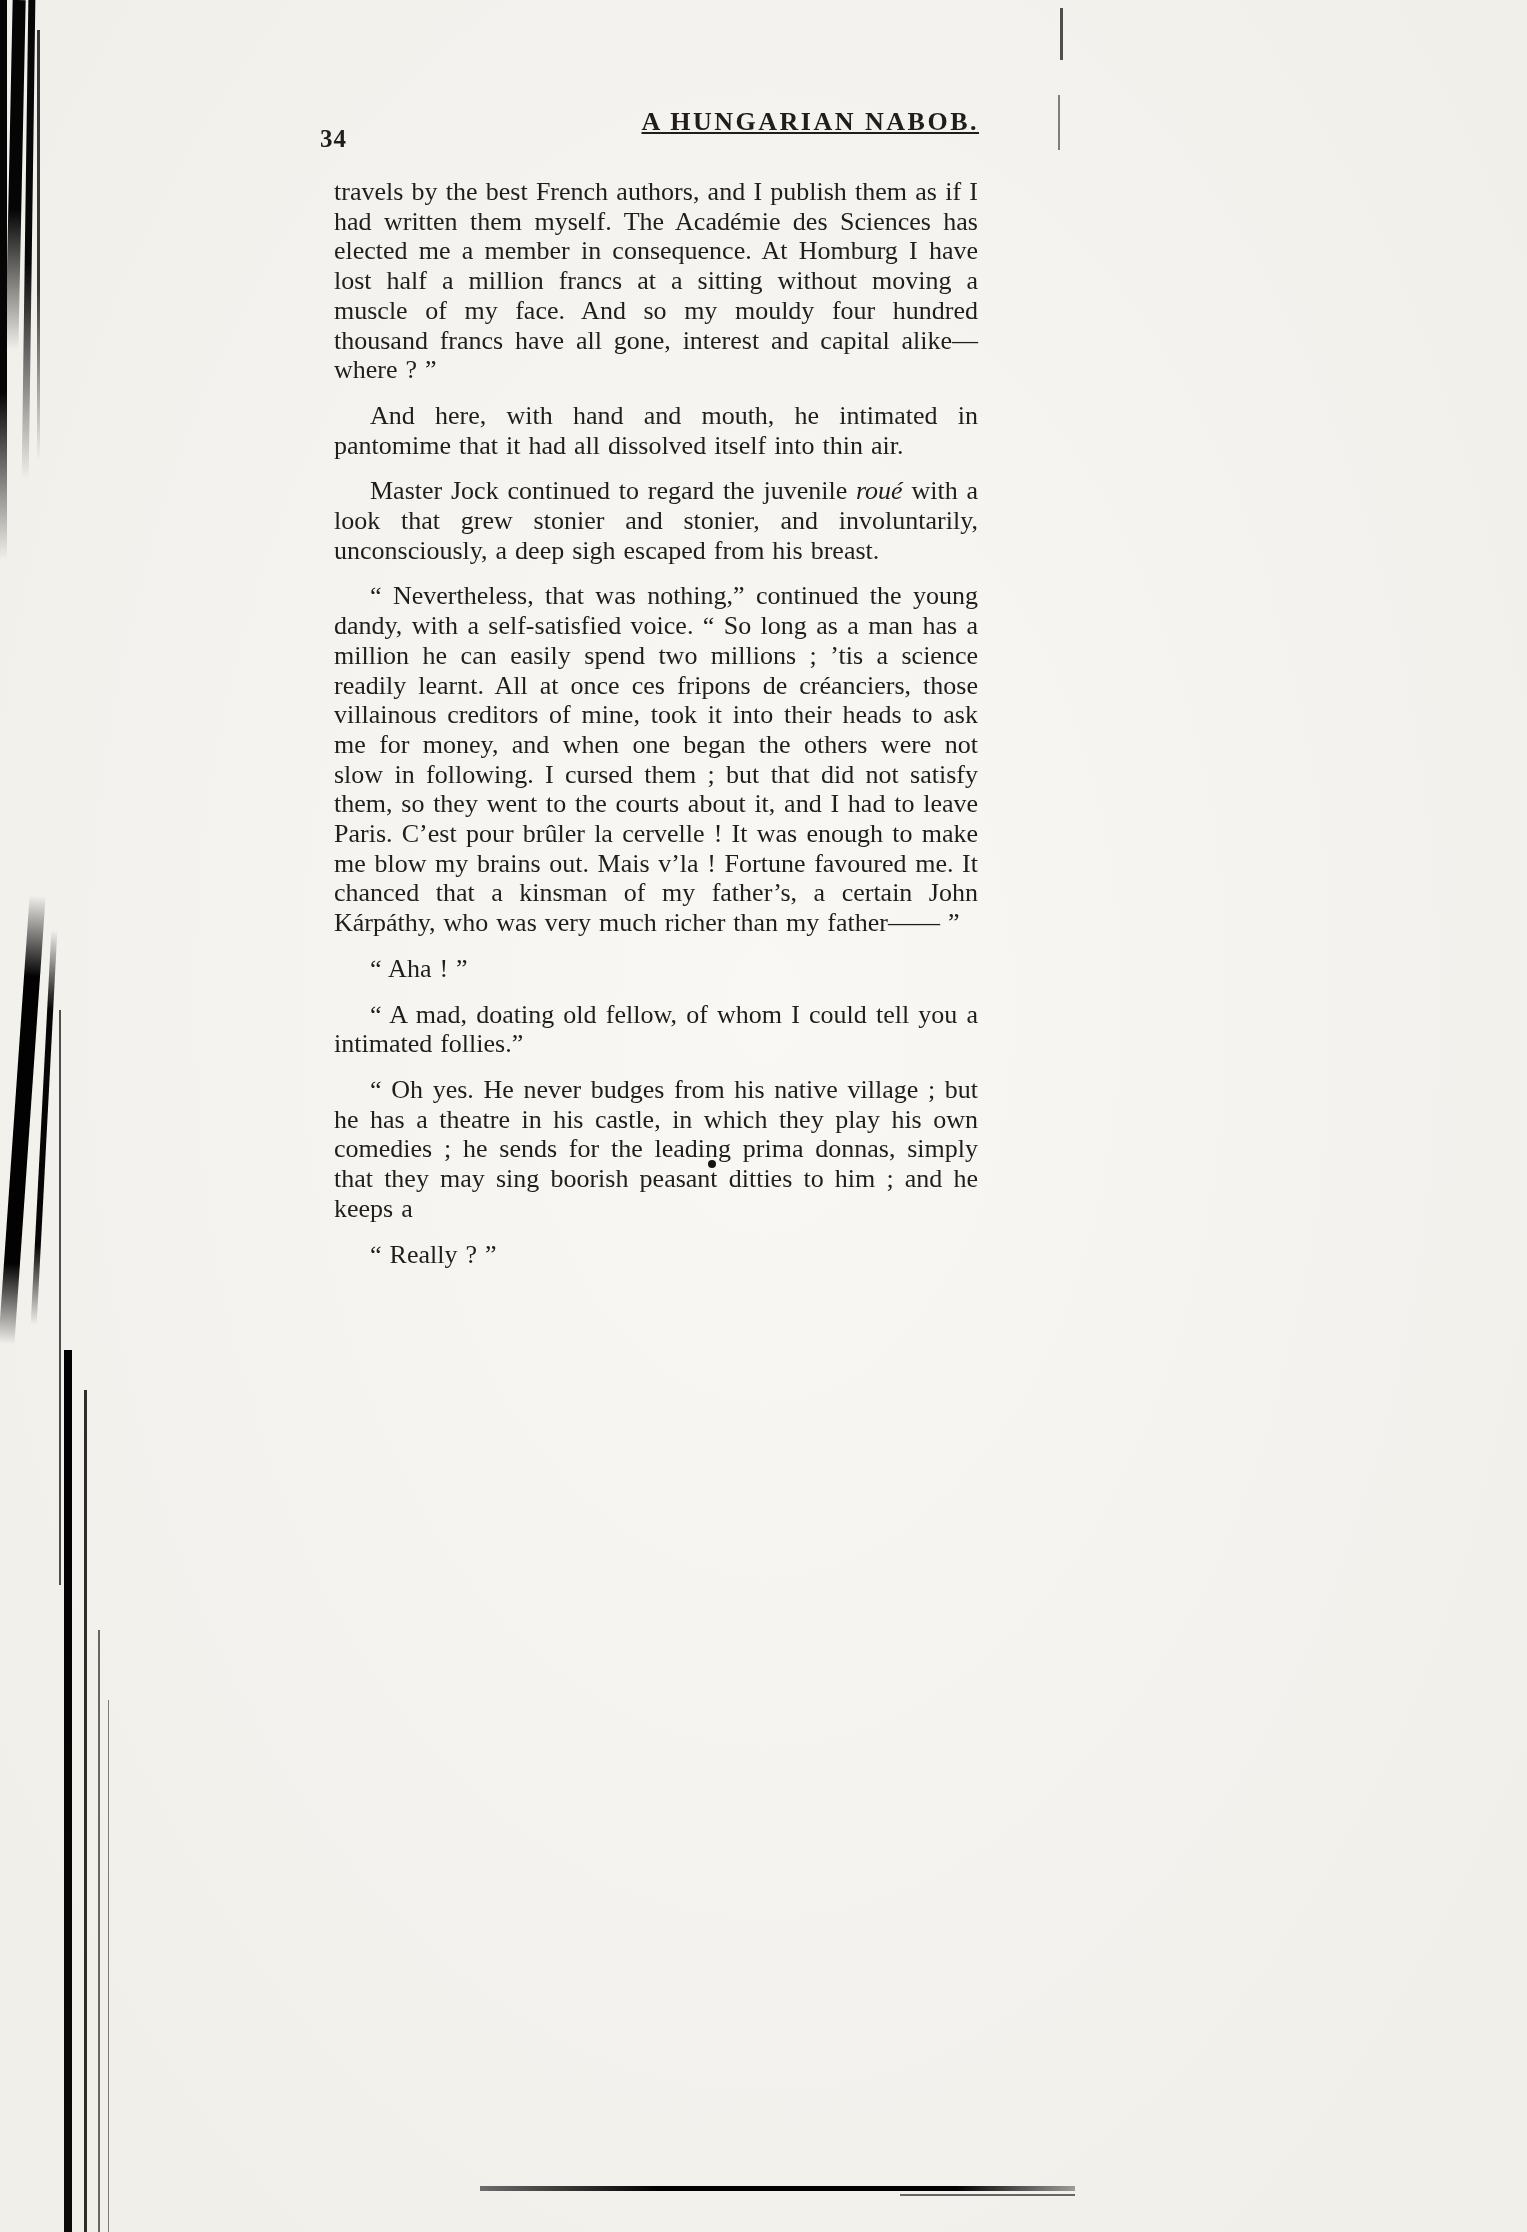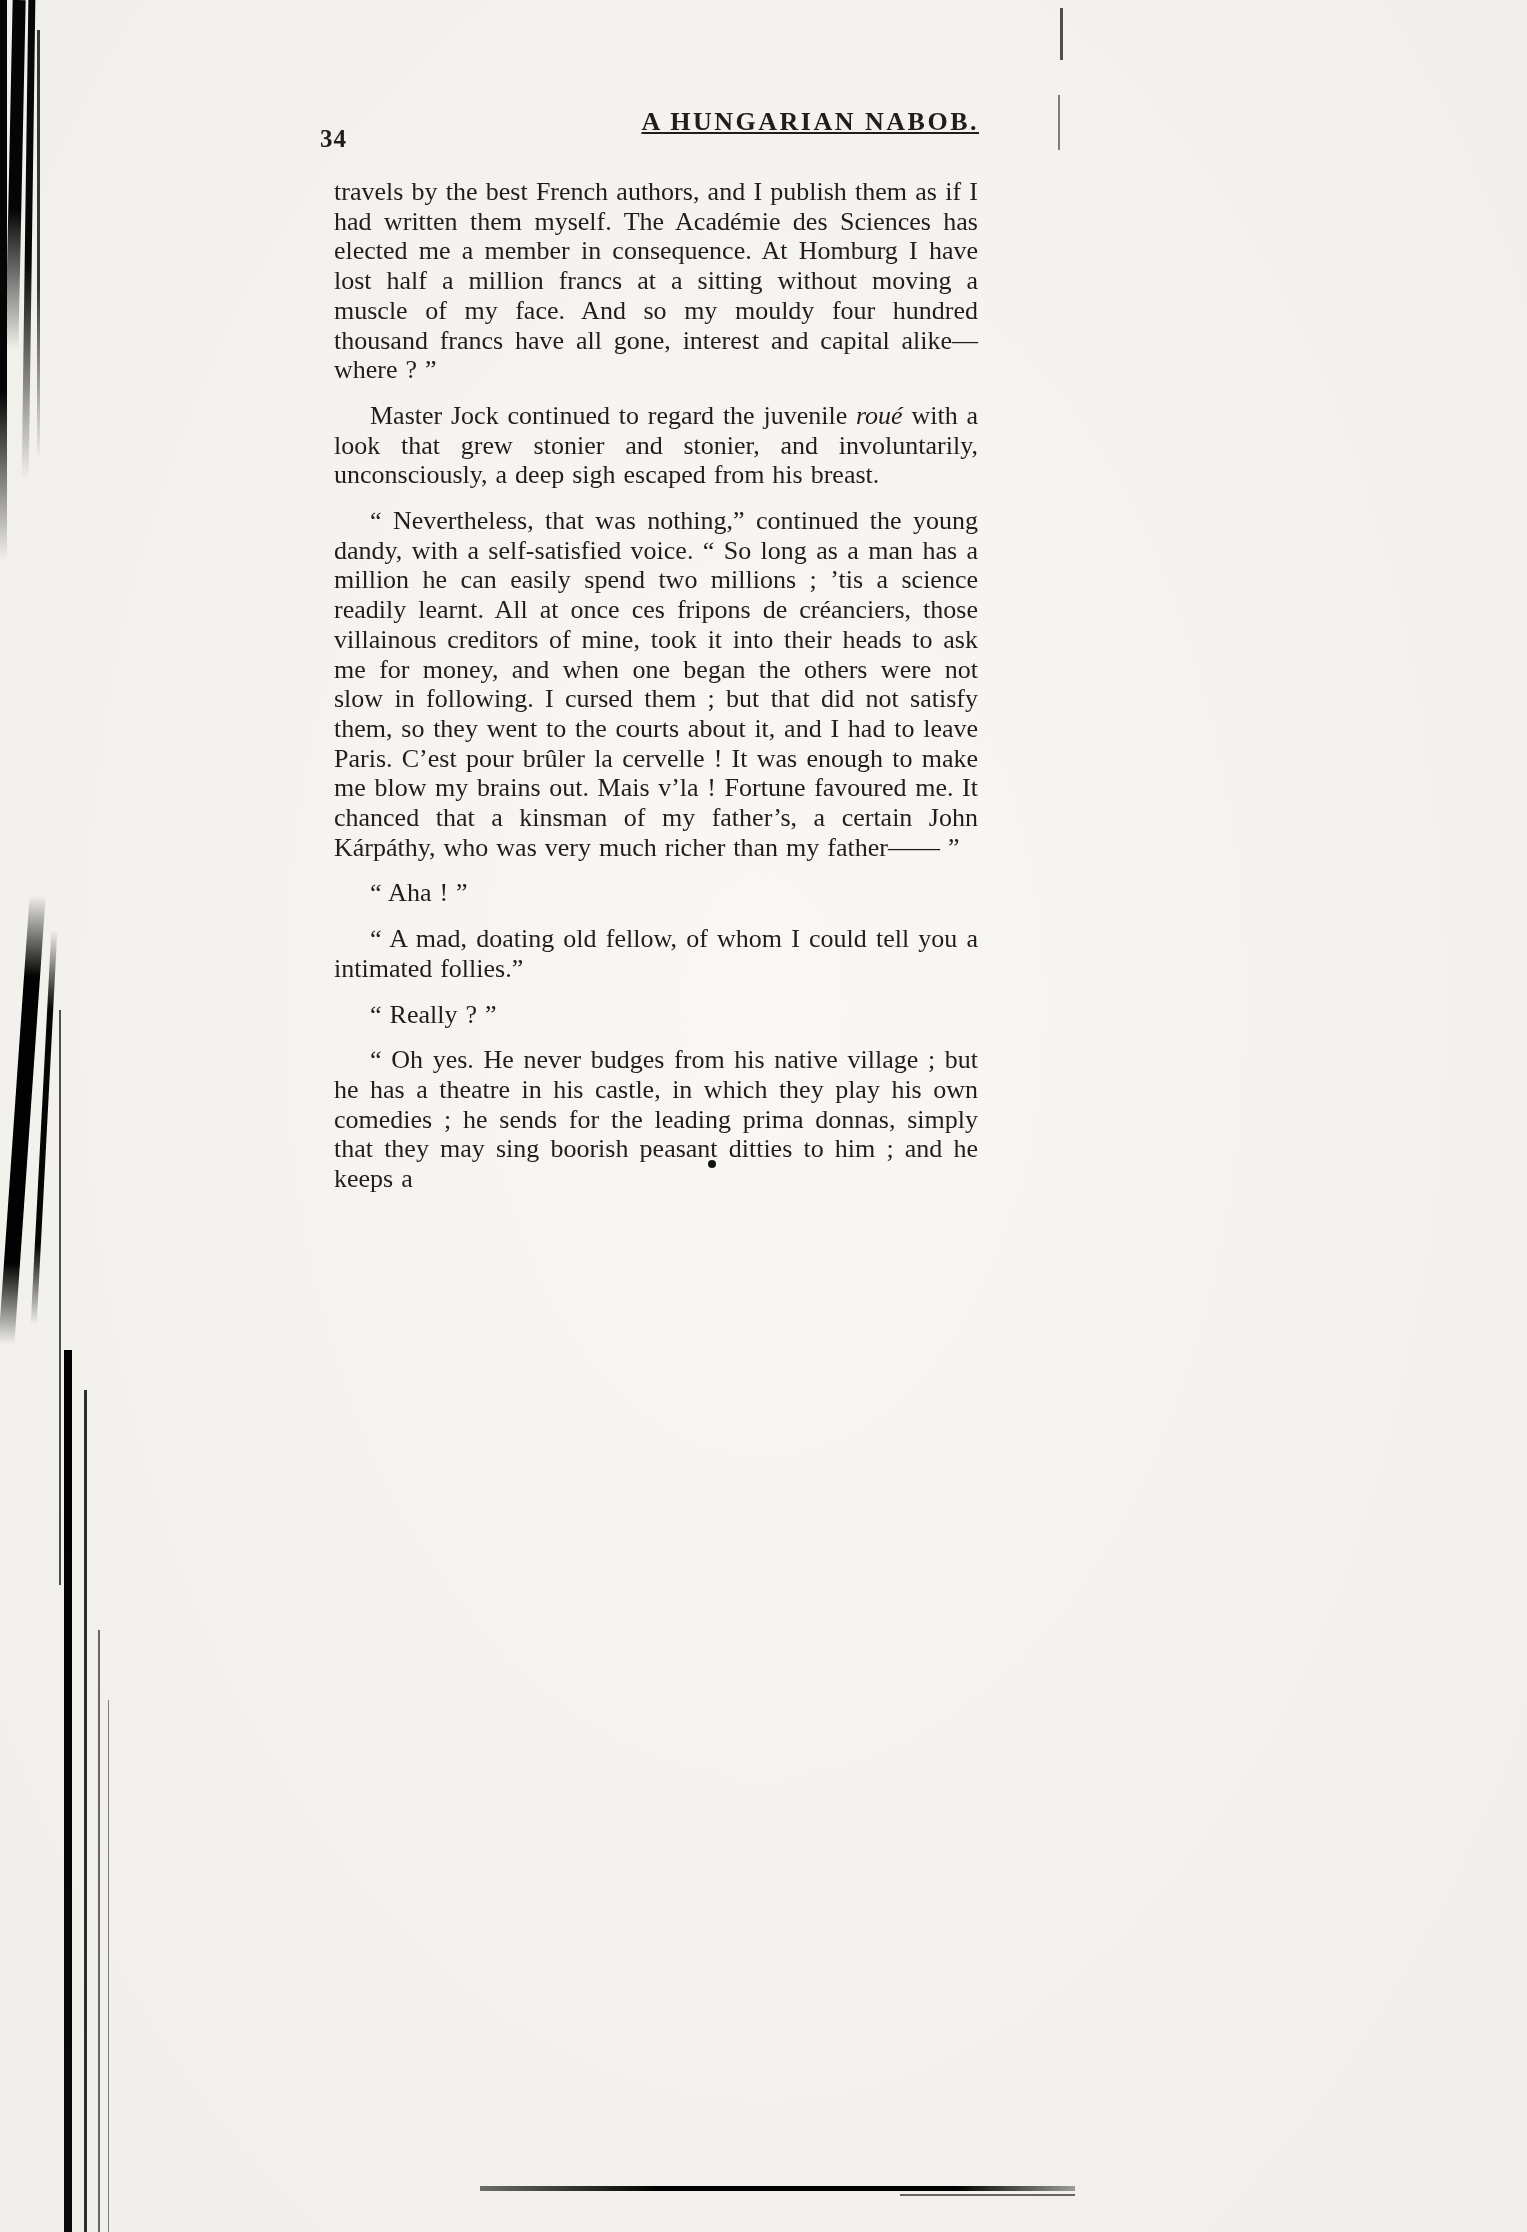--- a/index.html
+++ b/index.html
@@ -120,22 +120,23 @@
   <div class="artifact a15"></div>
   <div class="artifact a16"></div>
 
   <div class="textblock">
     <header class="page-header">
       <span class="page-num">34</span>
       <h1 class="page-title">A HUNGARIAN NABOB.</h1>
     </header>
     <main id="page-body">
         <p class="para"><span>travels by the best French authors, and I publish them as if I had written them myself.  The Académie des Sciences has elected me a member in consequence.  At Homburg I have lost half a million francs at a sitting without moving a muscle of my face.  And so my mouldy four hundred thousand francs have all gone, interest and capital alike—where ? ”</span></p>
+        <p class="para indent"><span>And here, with hand and mouth, he intimated in pantomime that it had all dissolved itself into thin air.</span></p>
         <p class="para indent"><span>Master Jock continued to regard the juvenile </span><em>roué</em><span> with a look that grew stonier and stonier, and involuntarily, unconsciously, a deep sigh escaped from his breast.</span></p>
         <p class="para indent"><span>“ Nevertheless, that was nothing,” continued the young dandy, with a self-satisfied voice.  “ So long as a man has a million he can easily spend two millions ; ’tis a science readily learnt.  All at once ces fripons de créanciers, those villainous creditors of mine, took it into their heads to ask me for money, and when one began the others were not slow in following.  I cursed them ; but that did not satisfy them, so they went to the courts about it, and I had to leave Paris.  C’est pour brûler la cervelle !  It was enough to make me blow my brains out.  Mais v’la !  Fortune favoured me.  It chanced that a kinsman of my father’s, a certain John Kárpáthy, who was very much richer than my father—— ”</span></p>
         <p class="para indent"><span>“ Aha ! ”</span></p>
         <p class="para indent"><span>“ A mad, doating old fellow, of whom I could tell you a intimated follies.”</span></p>
+        <p class="para indent"><span>“ Oh yes.  He never budges from his native village ; but he has a theatre in his castle, in which they play his own comedies ; he sends for the leading prima donnas, simply that they may sing boorish peasant ditties to him ; and he keeps a</span></p>
         <p class="para indent"><span>“ Really ? ”</span></p>
-        <p class="para indent"><span>“ Oh yes.  He never budges from his native village ; but he has a theatre in his castle, in which they play his own comedies ; he sends for the leading prima donnas, simply that they may sing boorish peasant ditties to him ; and he keeps a</span></p>
       </main>
   </div>
 
 </div>
 
 </body></html>

